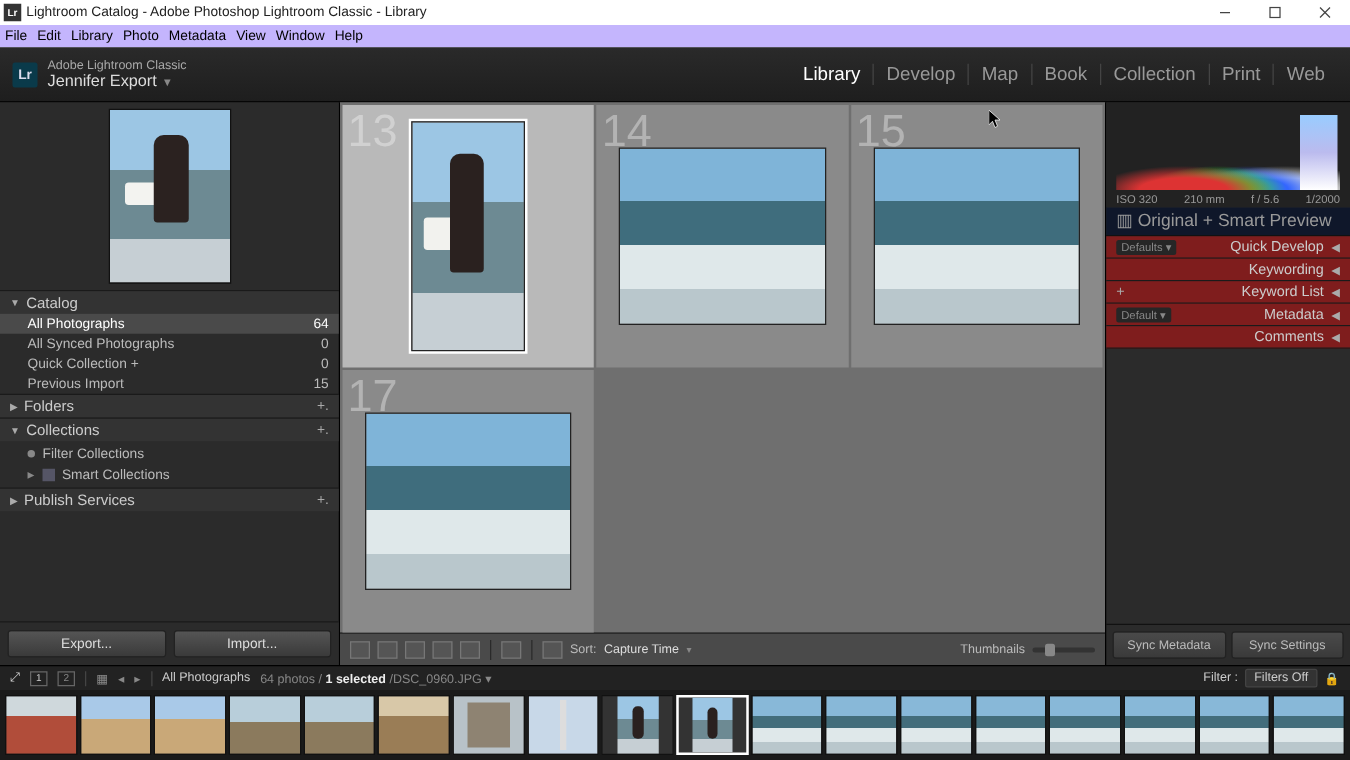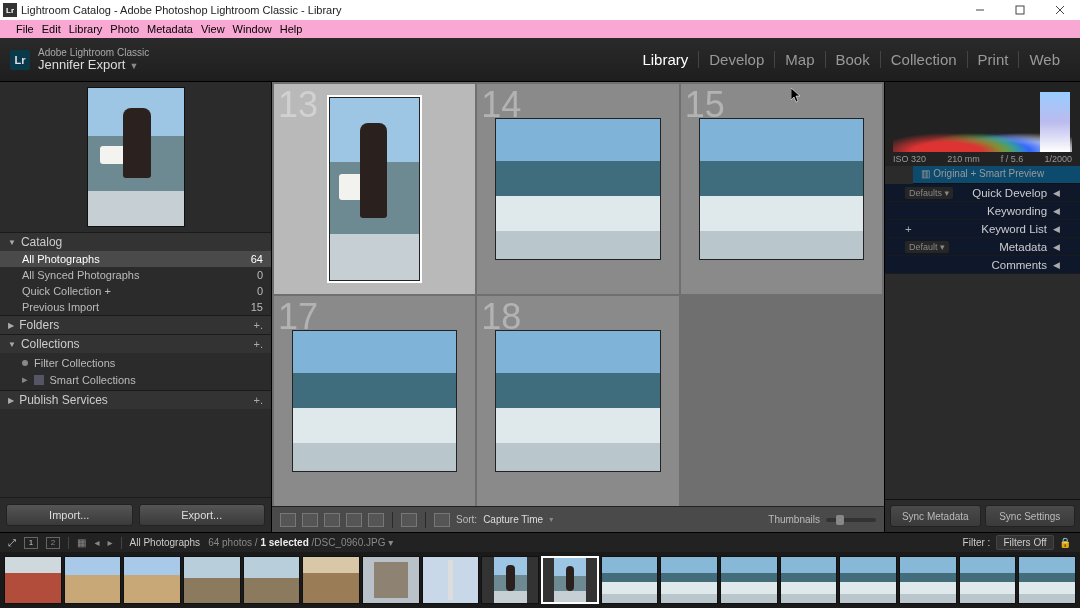--- a/index.html
+++ b/index.html
@@ -6,21 +6,21 @@
   html, body { width: 1080px; height: 608px; background: #fff; overflow: hidden; }
 
   
   .titlebar { height: 20px; background: #fff; display: flex; align-items: center; font-size: 11px; color: #222; }
   .titlebar .icon { width: 14px; height: 14px; background: #333; margin: 0 4px 0 3px; display: flex; align-items: center; justify-content: center; color:#fff; font-size:8px; font-weight:bold;}
   .titlebar .sp { flex: 1; }
   .win-btn { width: 40px; height: 20px; display: flex; align-items: center; justify-content: center; font-size: 11px; color:#444;}
   .win-btn svg { stroke:#444; }
 
   
-  .menubar { height: 18px; background: #f9a8d4; display: flex; align-items: center; font-size: 11px; color:#000; padding-left:12px;}
+  .menubar { height: 18px; background: #c4b5fd; display: flex; align-items: center; font-size: 11px; color:#000; padding-left:0;}
   .menubar span { padding: 0 4px; }
 
   
   .app { position: relative; width: 1080px; height: calc(608px - 38px); background:#1a1a1a; display:flex; flex-direction:column; }
 
   
   .header { height: 44px; background: linear-gradient(#2a2a2a,#1e1e1e); display:flex; align-items:center; border-bottom:1px solid #000; padding:0 10px;}
   .lr-logo { width:20px; height:20px; background:#0a3a4a; color:#dde; font-size:11px; font-weight:bold; display:flex; align-items:center; justify-content:center; border-radius:2px; margin-right:8px;}
   .id-block { font-size:10px; color:#aaa; line-height:12px;}
   .id-block .name { font-size:13px; color:#ddd; }
@@ -71,22 +71,22 @@
   .gt-sep { width:1px; height:16px; background:#2a2a2a; margin:0 2px;}
   .thumbs-lbl { margin-left:auto; }
 
   
   .right { width:196px; background:#2b2b2b; display:flex; flex-direction:column; border-left:1px solid #000;}
   .histo { height:70px; display:flex; align-items:flex-end; justify-content:center; gap:0; padding:4px 8px 0; background:#222; position:relative;}
   .histo::before{content:"";position:absolute;left:8px;right:8px;bottom:0;height:34px;background:radial-gradient(ellipse at 30% 100%, #d33 0 20%, transparent 40%), radial-gradient(ellipse at 45% 100%, #3d3 0 20%, transparent 40%), radial-gradient(ellipse at 60% 100%, #36f 0 20%, transparent 40%), radial-gradient(ellipse at 75% 100%, #ddd 0 20%, transparent 40%);}
   .histo::after { content:""; position:absolute; inset:4px 8px 0 8px; border:0 solid transparent;}
   .histo .peak { position:absolute; right:10px; bottom:0; width:30px; height:60px; background:linear-gradient(to top,#fff,#bbe,#9cf);}
   .histo-info { display:flex; justify-content:space-between; padding:2px 8px; font-size:9px; color:#999; background:#222;}
-  .histo-sub { padding:2px 8px 4px; font-size:10px; color:#999; background:#0c4a6e; border-bottom:1px solid #111;margin-left:28px;}
-  .rp-sec { height:18px; display:flex; align-items:center; padding:0 20px; font-size:11.5px; color:#ccc; border-bottom:1px solid #1a1a1a; background:#0f172a;}
+  .histo-sub { padding:2px 8px 4px; font-size:14px; color:#999; background:#0f172a; border-bottom:1px solid #111;}
+  .rp-sec { height:18px; display:flex; align-items:center; padding:0 8px; font-size:11.5px; color:#ccc; border-bottom:1px solid #1a1a1a; background:#7f1d1d;}
   .rp-sec .lbl{margin-left:auto; margin-right:6px;}
   .rp-sec .tri{font-size:9px; color:#aaa;}
   .rp-sec .tag{ font-size:9px; color:#888; background:#262626; padding:1px 4px; border-radius:2px;}
   .rp-sec .plus{color:#aaa;}
   .sync-row{ margin-top:auto; display:flex; gap:4px; padding:5px; border-top:1px solid #111;}
   .sync-btn{ flex:1; height:22px; background:linear-gradient(#4a4a4a,#3a3a3a); border:1px solid #222; color:#bbb; font-size:10px; border-radius:3px; display:flex; align-items:center; justify-content:center;}
 
   
   .status { height:20px; background:#222; border-top:1px solid #000; display:flex; align-items:center; padding:0 8px; font-size:10px; color:#ccc; gap:8px;}
   .status .ico{ width:14px; height:12px; border:1px solid #666;}
@@ -233,45 +233,41 @@
 
       <div class="panel-sec">
         <div class="panel-hd">
             <span class="tri">▶</span>
             <span>Publish Services</span>
             <span class="plus">+.</span>
           </div>
       </div>
 
       <div class="left-buttons">
+        <div class="lbtn">Export...</div>
         <div class="lbtn">Import...</div>
-        <div class="lbtn">Export...</div>
       </div>
     </div>
 
     <div class="center">
       <div class="grid" id="grid">
           <div class="cell sel">
             <div class="num">13</div>
             <div class="photo vert"></div>
           </div>
           <div class="cell">
             <div class="num">14</div>
             <div class="photo"></div>
           </div>
           <div class="cell">
             <div class="num">15</div>
             <div class="photo"></div>
           </div>
           <div class="cell">
             <div class="num">17</div>
-            <div class="photo"></div>
-          </div>
-          <div class="cell">
-            <div class="num">18</div>
             <div class="photo"></div>
           </div>
         </div>
       <div class="grid-toolbar">
         <div class="gt-icon"></div>
         <div class="gt-icon"></div>
         <div class="gt-icon"></div>
         <div class="gt-icon"></div>
         <div class="gt-icon"></div>
         <div class="gt-sep"></div>

